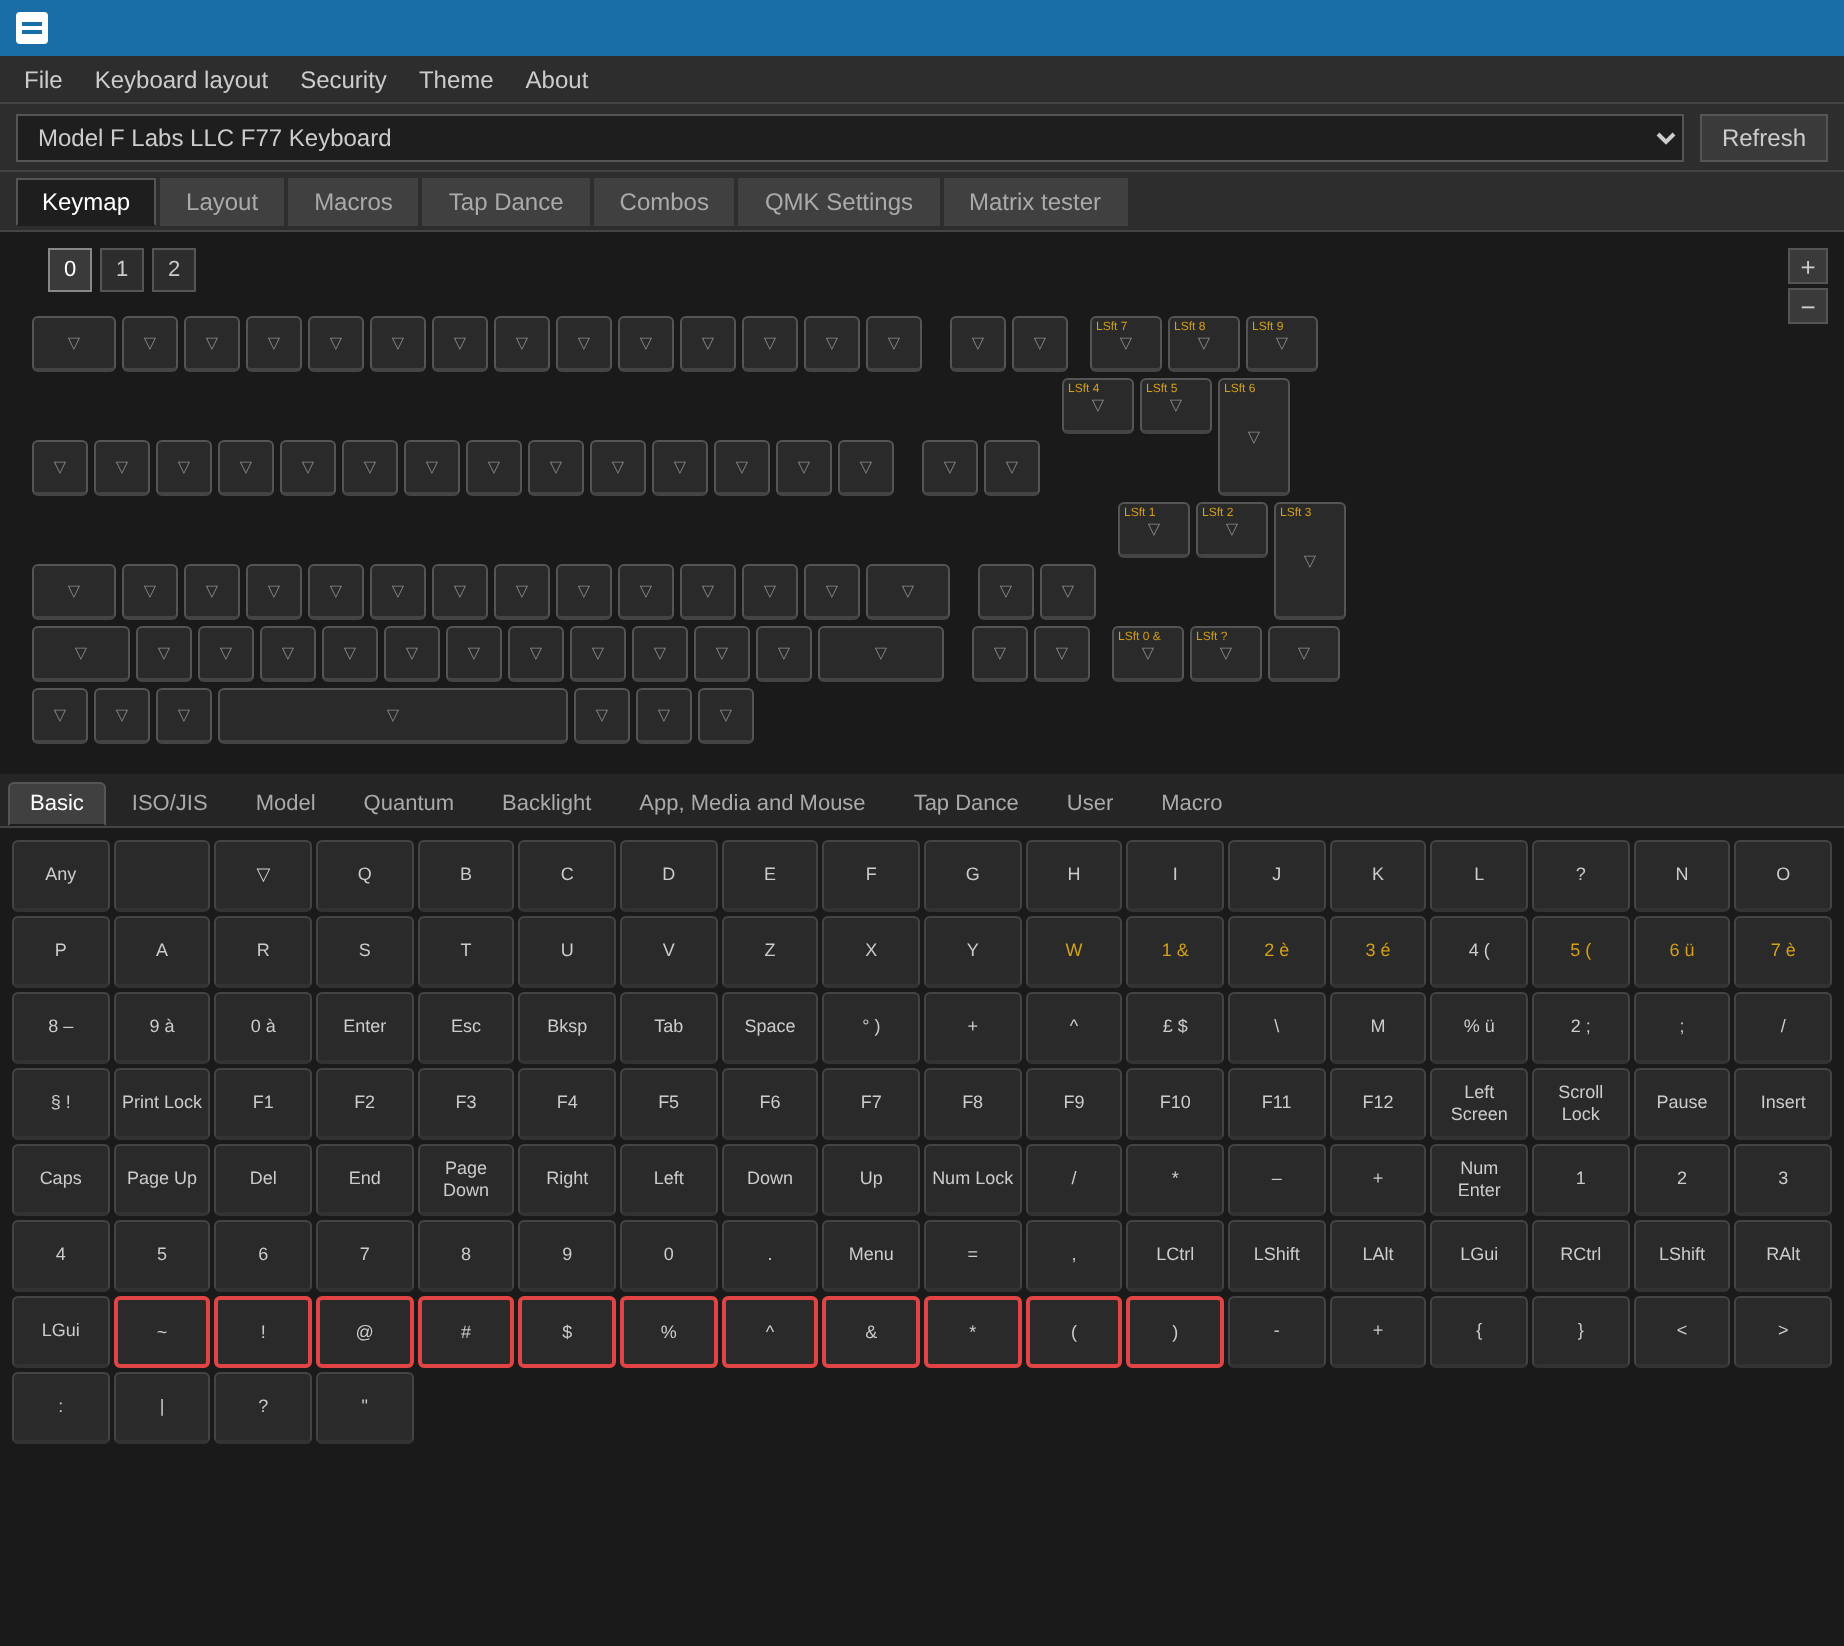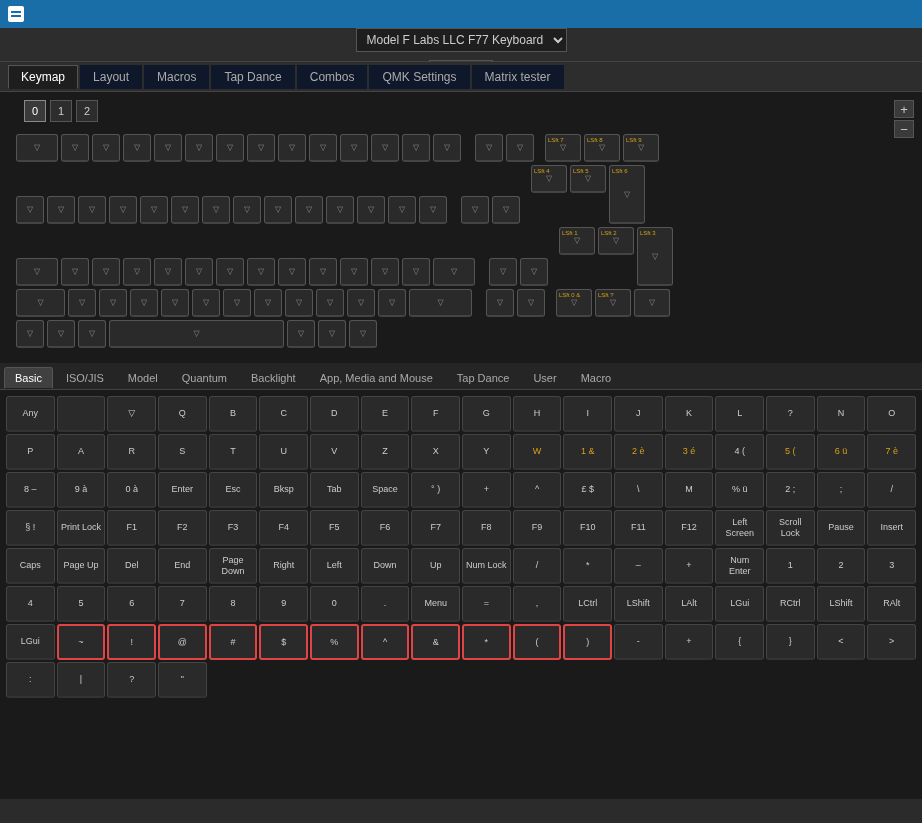--- a/index.html
+++ b/index.html
@@ -31,21 +31,20 @@
 
     
     #toolbar {
       background: #2d2d2d;
       display: flex;
       align-items: center;
       height: 34px;
       padding: 0 8px;
       border-bottom: 1px solid #444;
       gap: 8px;
-      flex-direction: column;
     }
     #toolbar select {
       flex: 1;
       background: #1e1e1e;
       color: #ccc;
       border: 1px solid #555;
       padding: 3px 6px;
       font-size: 12px;
     }
     #toolbar button {
@@ -66,21 +65,21 @@
       padding: 0 8px;
       border-bottom: 1px solid #444;
       gap: 2px;
     }
     .tab {
       padding: 4px 12px;
       color: #aaa;
       cursor: pointer;
       border: 1px solid transparent;
       font-size: 12px;
-      background: #0f172a;
+      background: #404040;
     }
     .tab.active {
       color: #fff;
       background: #1e1e1e;
       border: 1px solid #555;
       border-bottom-color: #1e1e1e;
     }
 
     
     #main {
@@ -249,20 +248,27 @@
           <rect x="1" y="3" width="10" height="2" fill="#1a6ea8"></rect>
           <rect x="1" y="7" width="10" height="2" fill="#1a6ea8"></rect>
         </svg>
     </div>
     <span class="title"></span>
     <span class="win-btn"></span>
     <span class="win-btn"></span>
     <span class="win-btn close"></span>
   </div>
 
+  <div id="menubar">
+      <span class="menu-item">File</span>
+      <span class="menu-item">Keyboard layout</span>
+      <span class="menu-item">Security</span>
+      <span class="menu-item">Theme</span>
+      <span class="menu-item">About</span>
+    </div>
 
   <div id="toolbar">
     <select>
       <option>Model F Labs LLC F77 Keyboard</option>
     </select>
     <button>Refresh</button>
   </div>
 
   <div id="tabbar">
       <div class="tab active">Keymap</div>

